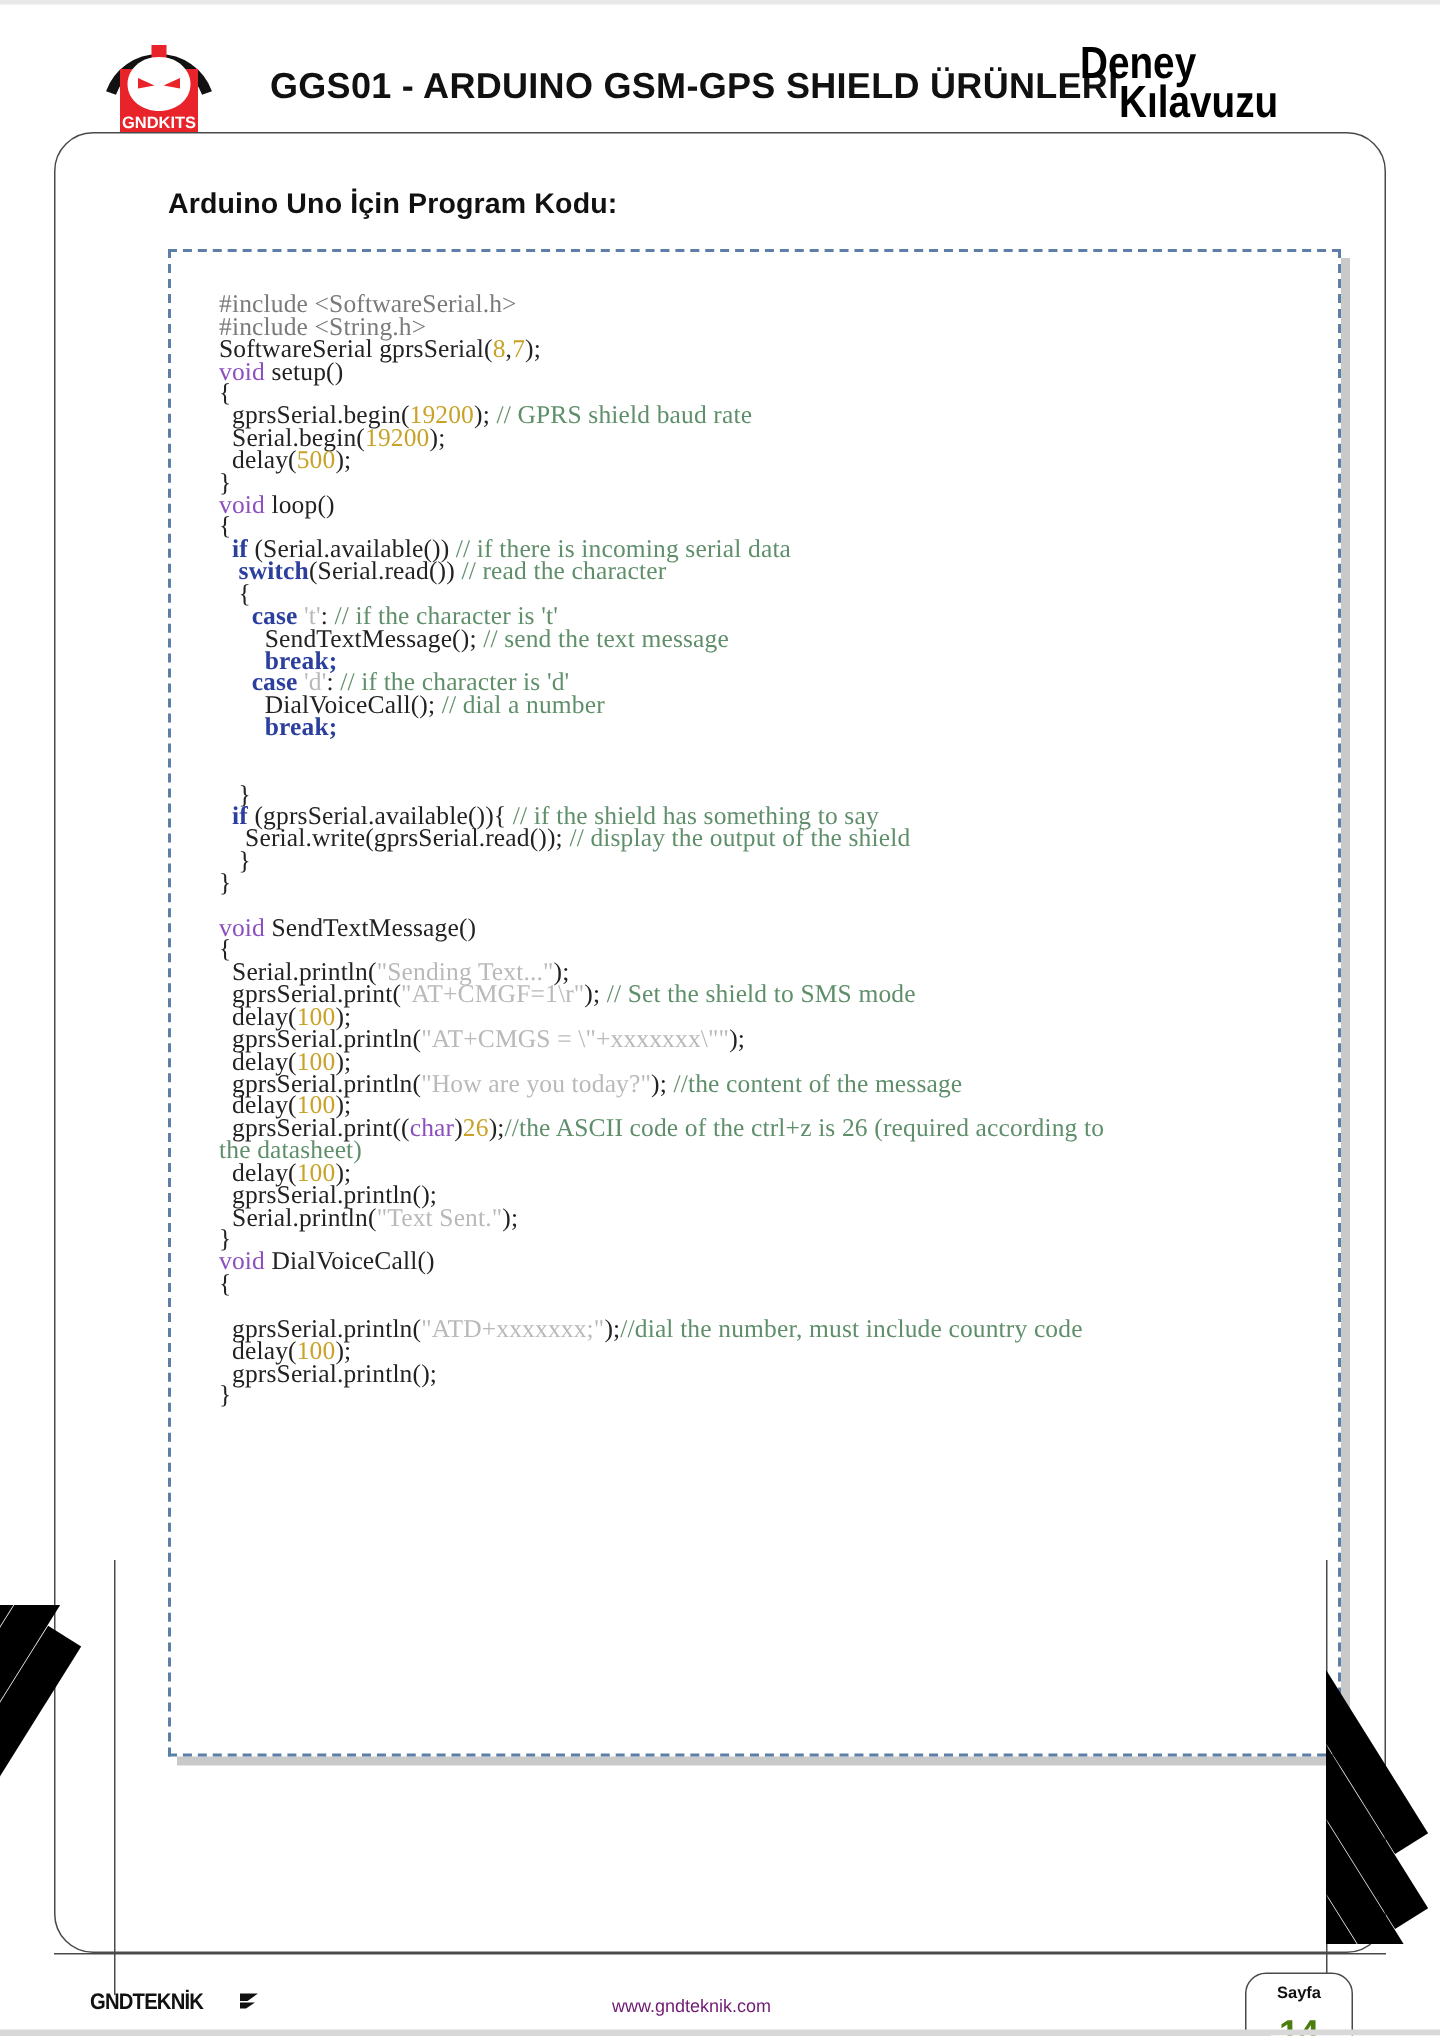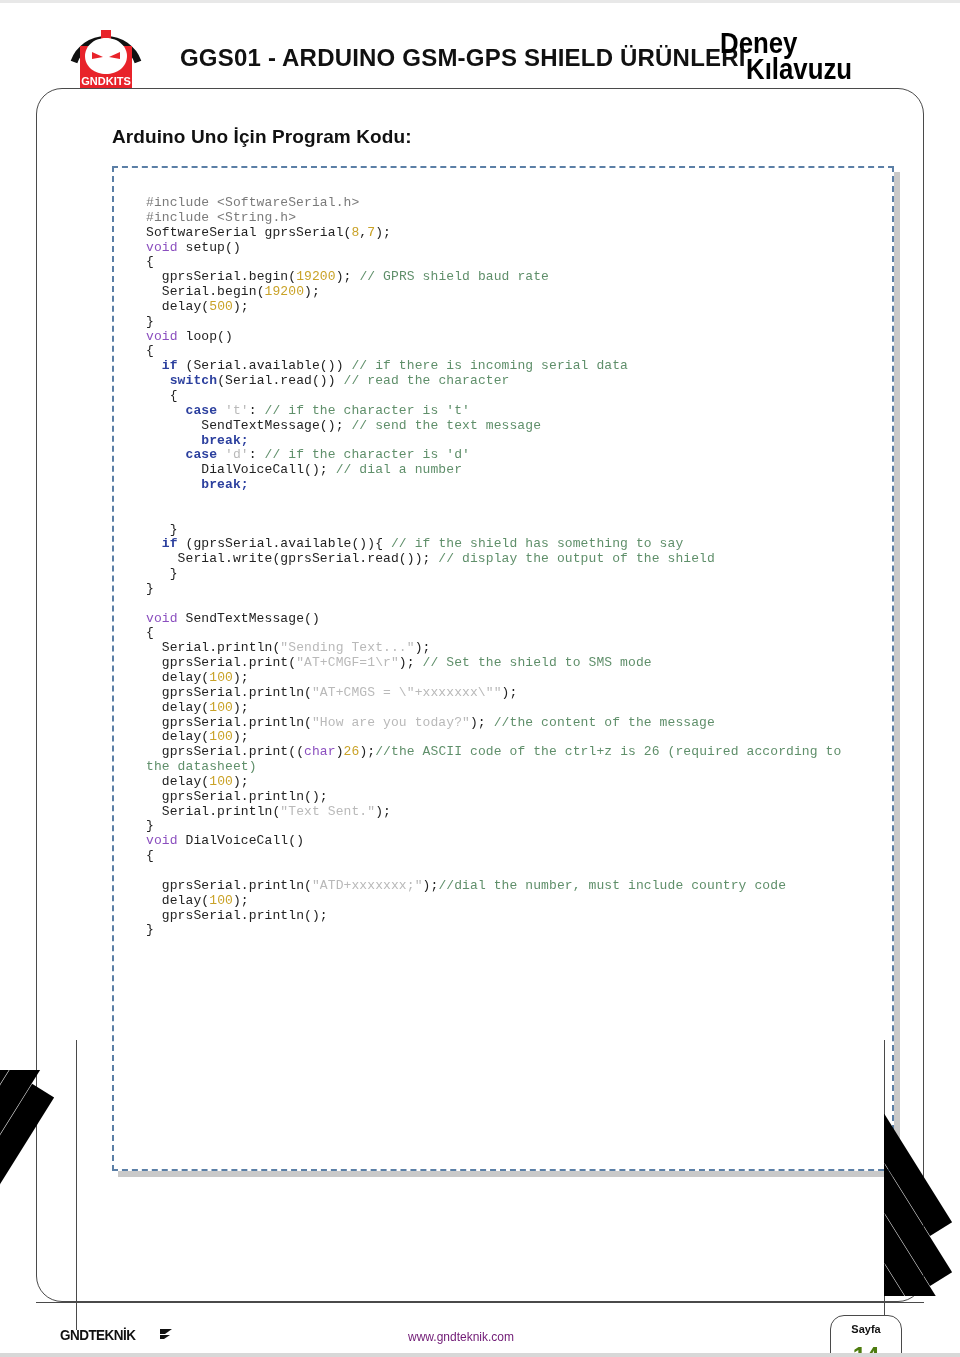--- a/index.html
+++ b/index.html
@@ -105,22 +105,22 @@
     left: 112px; top: 166px;
     width: 782px; height: 1005px;
     background: #ffffff;
     border: 2px dashed #5b7fa6;
     box-sizing: border-box;
     overflow: hidden;
   }
   .code-pre {
     margin: 0;
     padding: 28px 6px 6px 32px;
-    font-family: Liberation Mono, monospace;
-    font-size: 13px;
+    font-family: Liberation Serif, serif;
+    font-size: 17px;
     line-height: 14.85px;
     white-space: pre-wrap;
     word-break: normal;
     color: #222222;
     letter-spacing: .1px;
   }
   
   .k  { color: #2b3f9e; font-weight: bold; }   
   .t  { color: #8b4fbf; }                      
   .n  { color: #c9a227; }                      

